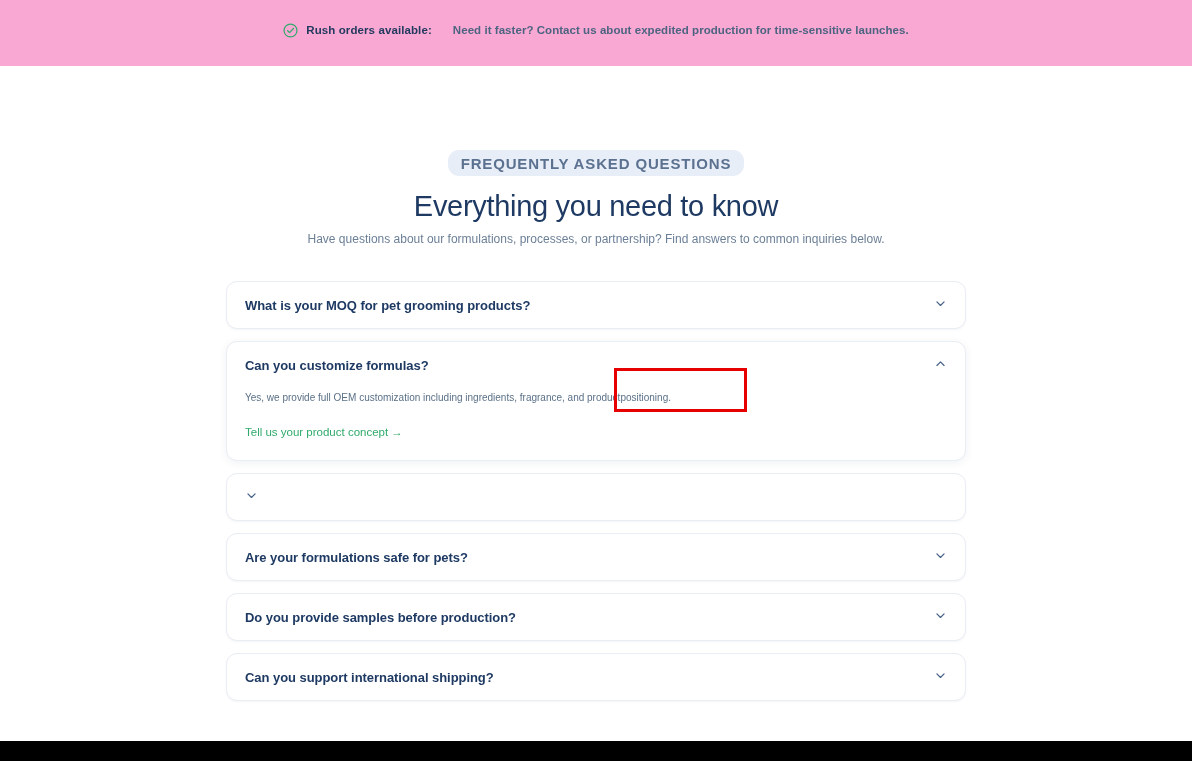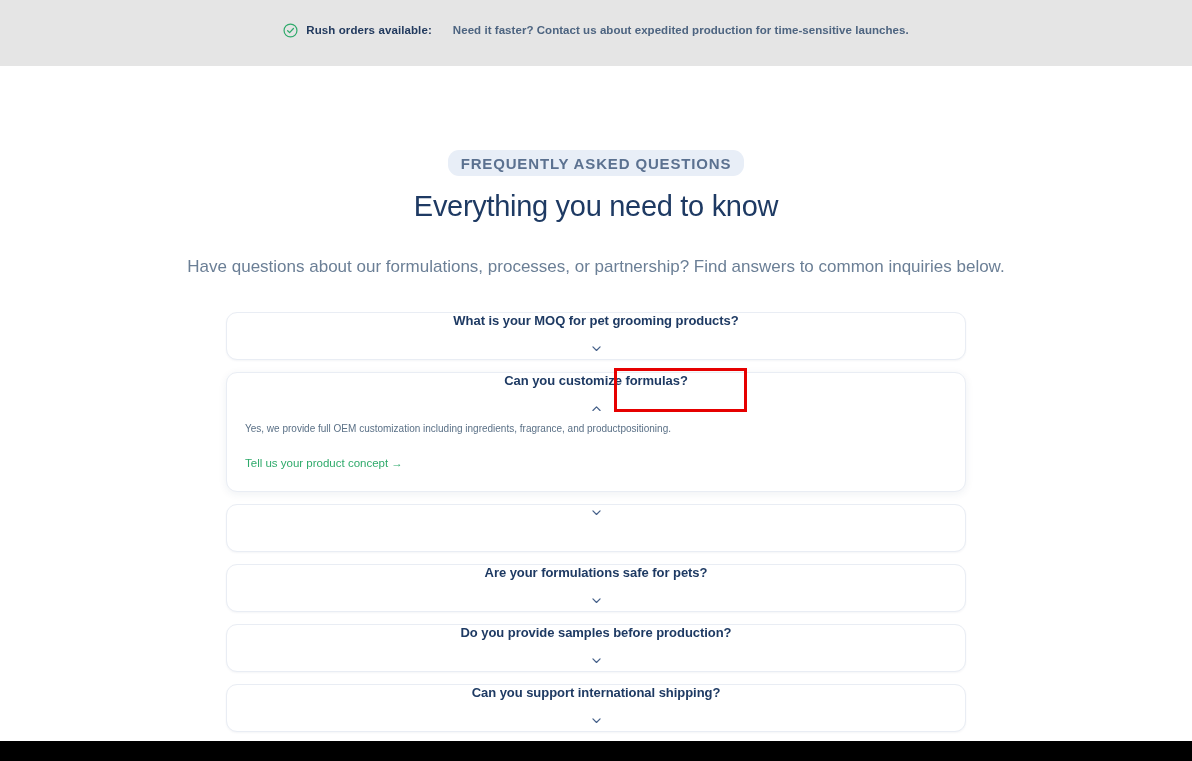--- a/index.html
+++ b/index.html
@@ -22,21 +22,21 @@
   
   .announce-bar {
     position: absolute;
     top: 0;
     left: 0;
     width: 1192px;
     height: 66px;
     display: flex;
     align-items: center;
     justify-content: center;
-    background: #e5e5e5;
+    background: #f9a8d4;
   }
   .announce-inner {
     display: flex;
     align-items: center;
     gap: 8px;
     margin-top: -6px;
   }
   .check-icon {
     width: 15px;
     height: 15px;
@@ -84,22 +84,22 @@
   .faq-title {
     margin-top: 14px;
     font-size: 29px;
     font-weight: normal;
     color: #1e3a63;
     letter-spacing: -0.3px;
     line-height: 1.15;
   }
 
   .faq-sub {
-    margin-top: 32px;
-    font-size: 17px;
+    margin-top: 8px;
+    font-size: 12px;
     color: #6b7f96;
     line-height: 1.4;
   }
 
   
   .accordion {
     width: 740px;
     margin: 33px auto 0 auto;
     display: flex;
     flex-direction: column;
@@ -118,21 +118,20 @@
     box-shadow: 0 2px 8px rgba(30, 58, 99, 0.07);
     padding-bottom: 20px;
   }
 
   .faq-row {
     height: 46px;
     display: flex;
     align-items: center;
     justify-content: space-between;
     cursor: pointer;
-    flex-direction: column;
   }
 
   .faq-q {
     font-size: 13px;
     font-weight: bold;
     color: #1e3a63;
     letter-spacing: -0.05px;
   }
 
   .chev {

